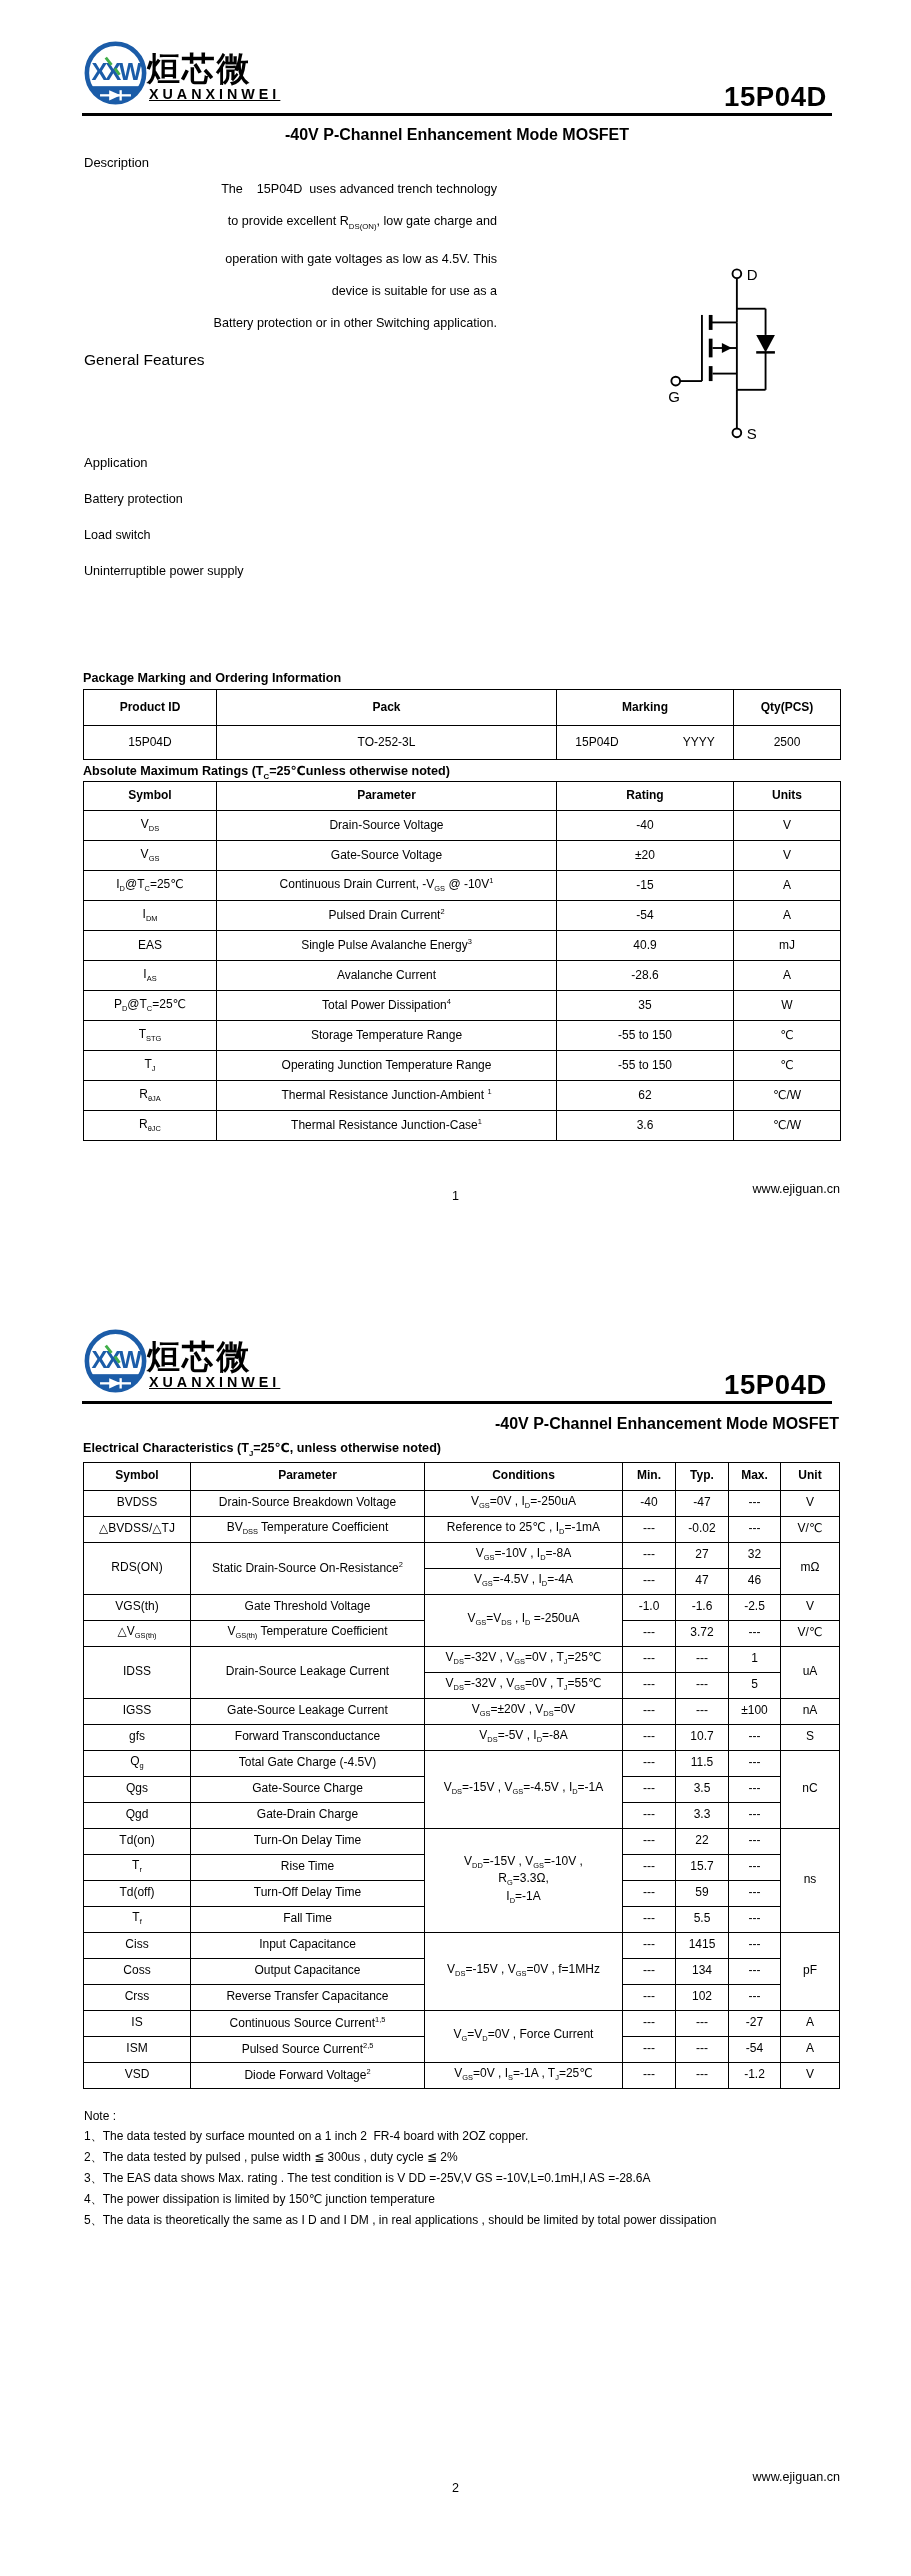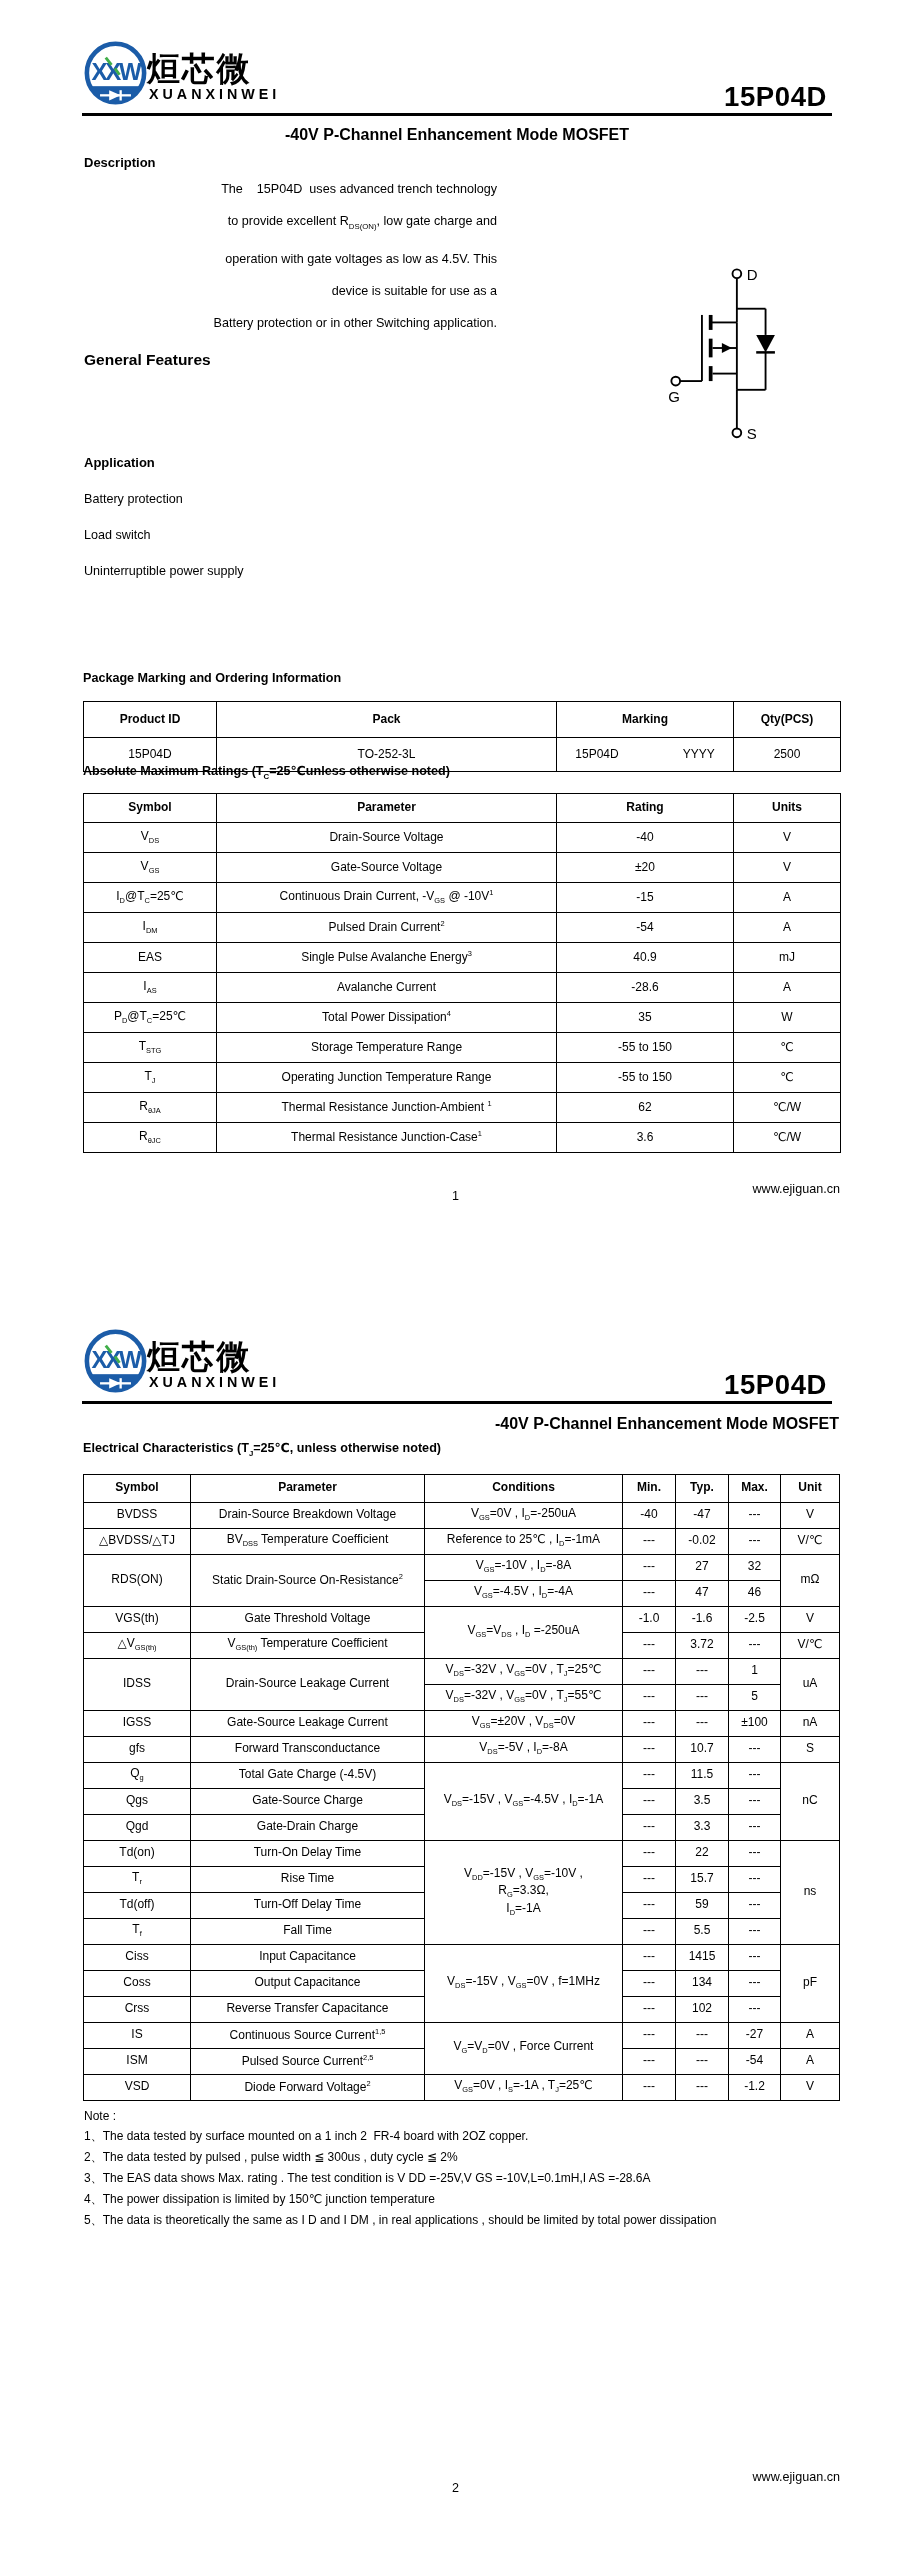--- a/index.html
+++ b/index.html
@@ -4,46 +4,46 @@
 <style>
   html,body{margin:0;padding:0;background:#fff;}
   #doc{position:relative;width:911px;height:2576px;background:#fff;color:#000;
        font-family:"Liberation Sans","DejaVu Sans",sans-serif;overflow:hidden;}
   .page{position:absolute;left:0;width:911px;height:1288px;}
   #page1{top:0;} #page2{top:1288px;}
   .abs{position:absolute;}
   
   .logo-mark{left:84px;top:41px;width:63px;height:64px;}
   .logo-cn{left:147px;top:52px;font-size:33px;font-weight:bold;letter-spacing:1.7px;line-height:1;}
-  .logo-en{left:149px;top:87px;font-size:14.3px;font-weight:bold;letter-spacing:4px;line-height:1;}
+  .logo-en{left:149px;top:87px;font-size:14.3px;font-weight:bold;letter-spacing:4px;line-height:1;text-decoration:underline;}
   .part-number{right:84px;top:83px;font-size:27.5px;font-weight:bold;line-height:1;letter-spacing:0.6px;}
   .rule{left:82px;top:113px;width:750px;height:2.9px;background:#000;}
   .subtitle{left:82px;top:126px;width:750px;text-align:center;font-size:16px;font-weight:bold;}
   .subtitle.right{text-align:right;width:757px;top:127px;}
   
-  .h-sec{font-weight:bold;font-size:13px;line-height:1.15;}
+  .h-sec{font-weight:normal;font-size:13px;line-height:1.15;}
   .desc-title{left:84px;top:156px;}
   .desc-lines{left:84px;top:173px;font-size:12.6px;line-height:32px;width:413px;text-align:right;}
   .gf-title{left:84px;top:351px;font-size:15.5px;}
   .gf-lines{left:84px;top:370px;font-size:13px;line-height:37px;width:413px;}
   .app-title{left:84px;top:456px;}
   .app-lines{left:84px;top:481px;font-size:12.6px;line-height:36px;width:413px;}
   
   .mosfet{left:667px;top:265px;width:131px;height:181px;}
   
   .tbl-heading{left:83px;font-size:12.6px;font-weight:bold;line-height:1.2;}
   .pkg-heading{top:671px;}
   .abs-heading{top:764px;}
   .ec-heading{top:153px;}
   table.tbl{position:absolute;border-collapse:collapse;table-layout:fixed;background:#fff;}
   table.tbl th,table.tbl td{border:1.1px solid #000;border-top-width:1.7px;border-bottom-width:1.7px;
       text-align:center;vertical-align:middle;padding:0 2.3px;font-size:12px;line-height:1.3;
       overflow:hidden;}
   table.tbl th{font-weight:bold;}
-  table.tbl{border:1.7px solid #000;margin-top:12px;}
+  table.tbl{border:1.7px solid #000;}
   sub{font-size:0.62em;} sup{font-size:0.62em;}
   .pkg-table{left:83px;top:689px;}
   .pkg-table thead tr{height:36px;} .pkg-table tbody tr{height:34px;}
   .abs-table{left:83px;top:781px;}
   .abs-table thead tr{height:29px;} .abs-table tbody tr{height:30px;}
   .ec-table{left:83px;top:174px;}
   .ec-table thead tr{height:27.5px;} .ec-table tbody tr{height:26px;}
   .ec-table th,.ec-table td{font-size:11.5px;}
   .marking-wrap{display:flex;justify-content:space-between;padding:0 16px;}
   

